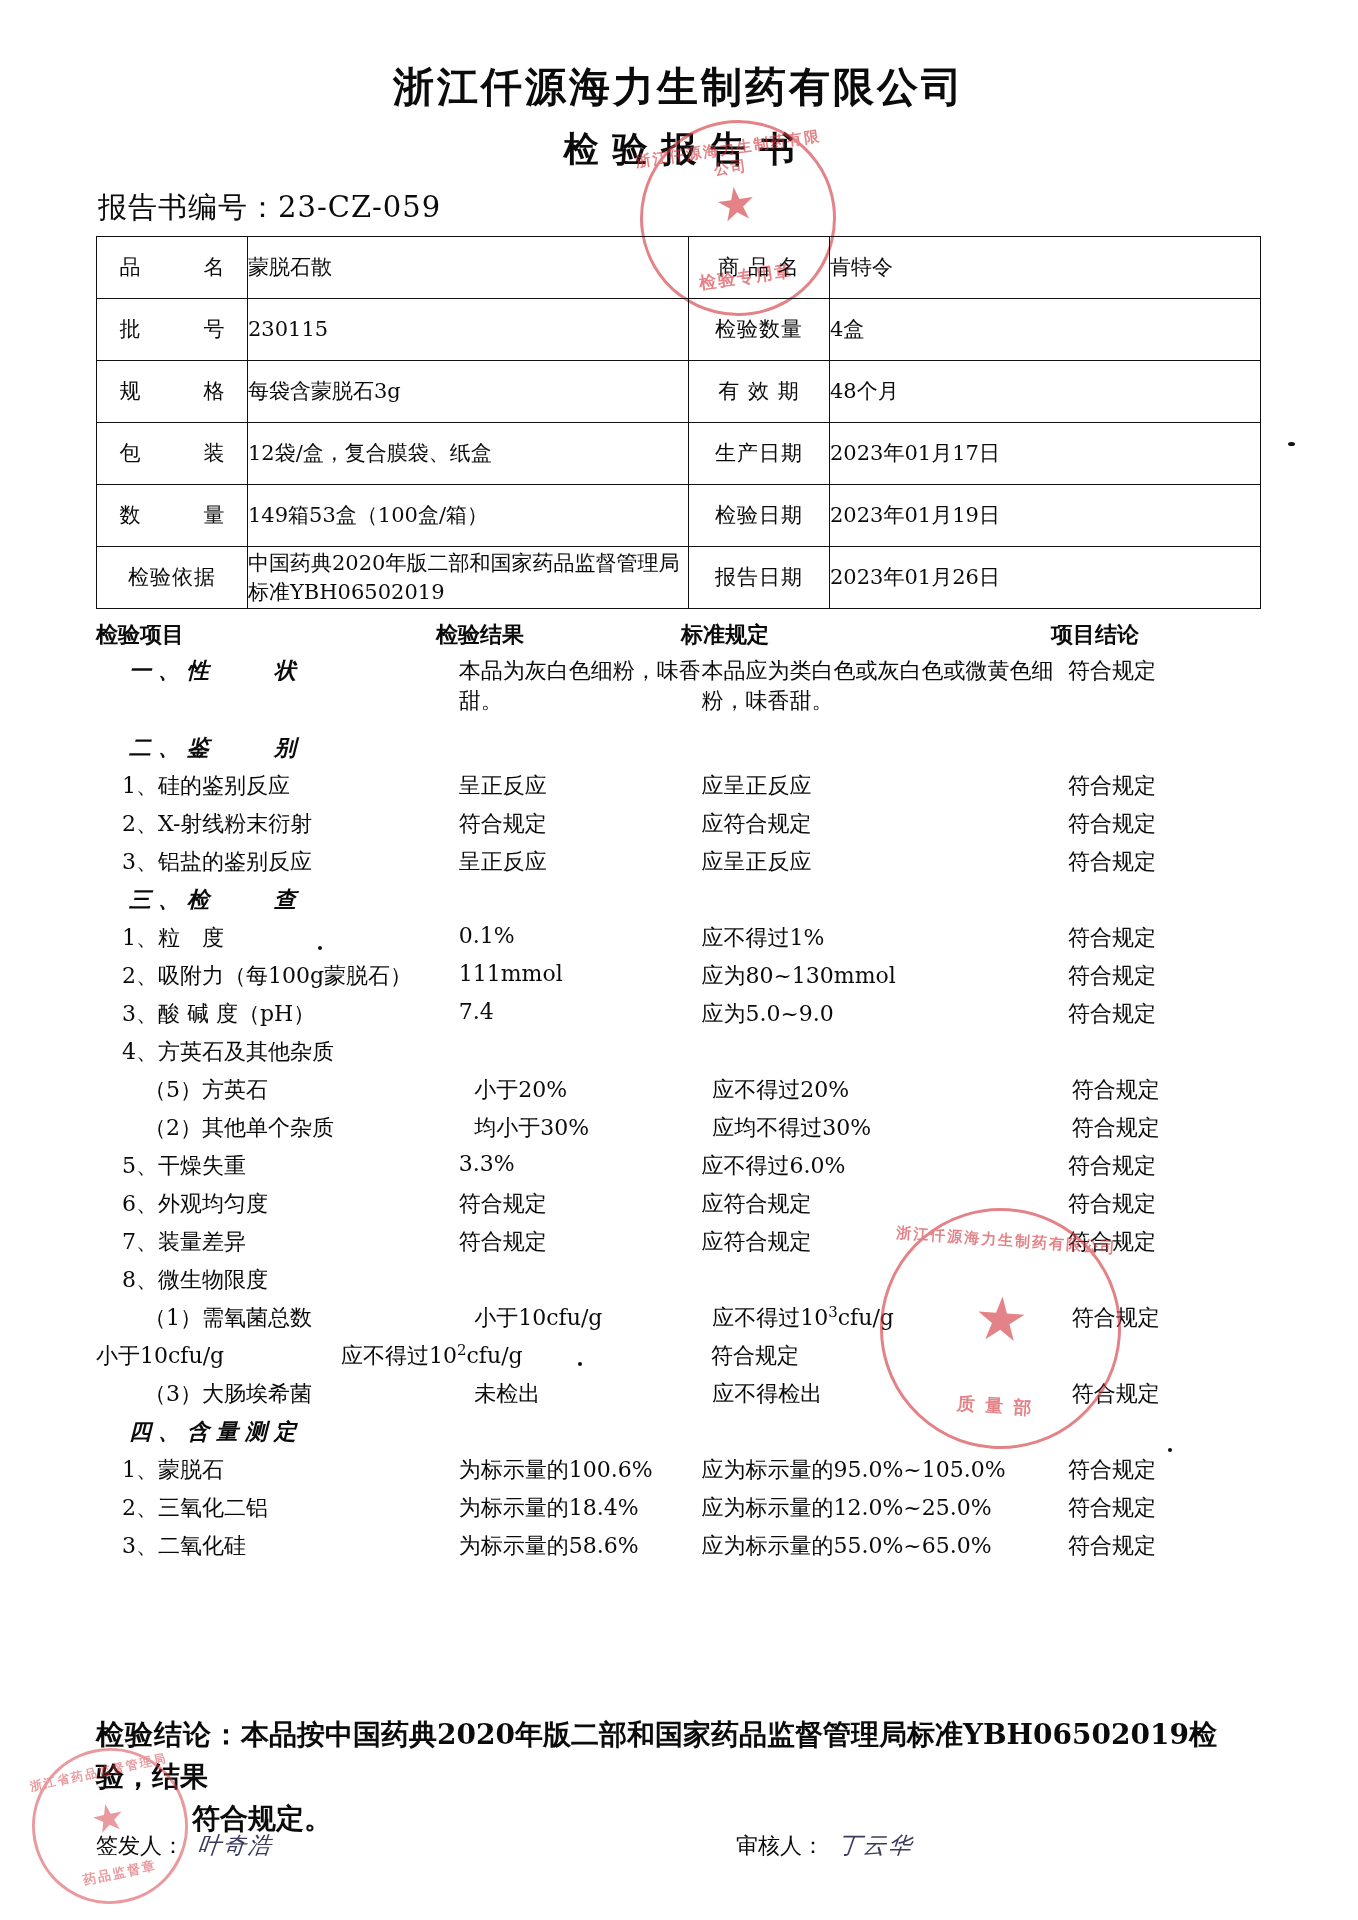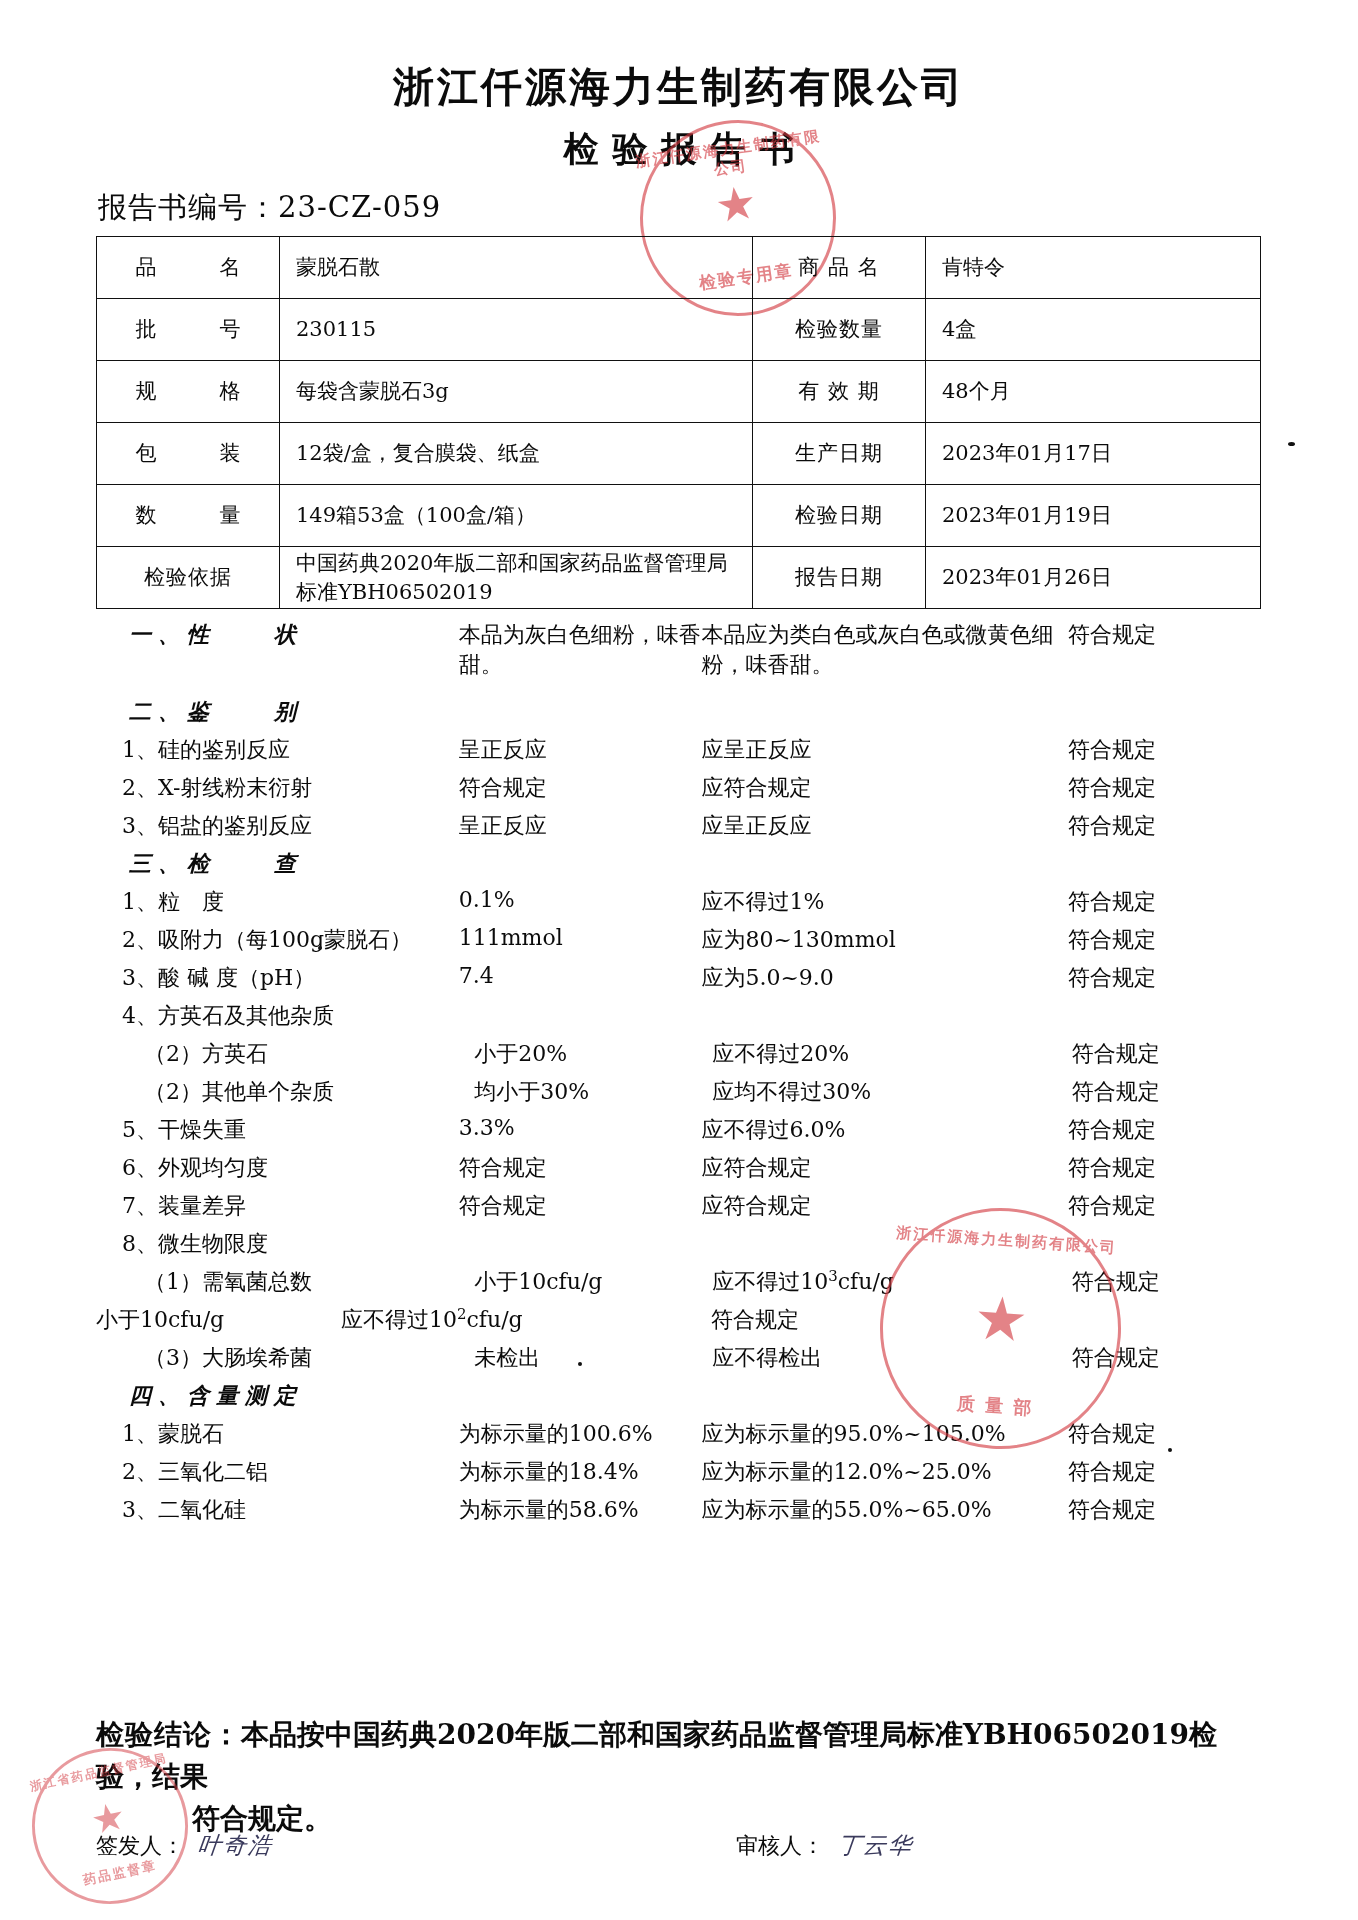--- a/index.html
+++ b/index.html
@@ -55,21 +55,21 @@
     position: absolute;
     left: 96px; top: 228px;
     width: 1165px;
     border-collapse: collapse;
     table-layout: fixed;
     font-size: 21px;
   }
   .info-table td {
     border: 1.6px solid #111;
     height: 57px;
-    padding: 2px 16px;
+    padding: 2px 0;
     vertical-align: middle;
     line-height: 1.35;
   }
   .lbl {
     text-align: center;
     width: 150px;
     letter-spacing: 7px;
     text-indent: 7px;
   }
   .lbl-tight {
@@ -261,20 +261,26 @@
         <td class="lbl-tight">检验依据</td>
         <td class="val two-line">中国药典2020年版二部和国家药品监督管理局标准YBH06502019</td>
         <td class="lbl2-tight">报告日期</td>
         <td class="val2">2023年01月26日</td>
       </tr>
     </tbody>
   </table>
 
   <div class="results">
 
+    <div class="row hdr">
+      <div class="c-item">检验项目</div>
+      <div class="c-res">检验结果</div>
+      <div class="c-std">标准规定</div>
+      <div class="c-con">项目结论</div>
+    </div>
 
     <div class="row">
       <div class="c-item sec">一、性　　状</div>
       <div class="c-res ml">本品为灰白色细粉，味香甜。</div>
       <div class="c-std ml">本品应为类白色或灰白色或微黄色细粉，味香甜。</div>
       <div class="c-con">符合规定</div>
     </div>
 
     <div class="gap"></div>
 
@@ -338,21 +344,21 @@
     </div>
     <div class="gap-sm"></div>
     <div class="row">
       <div class="c-item sub">4、方英石及其他杂质</div>
       <div class="c-res"></div>
       <div class="c-std"></div>
       <div class="c-con"></div>
     </div>
     <div class="gap-sm"></div>
     <div class="row">
-      <div class="c-item sub2">（2）方英石</div>
+      <div class="c-item sub2">（5）方英石</div>
       <div class="c-res">小于20%</div>
       <div class="c-std">应不得过20%</div>
       <div class="c-con">符合规定</div>
     </div>
     <div class="gap-sm"></div>
     <div class="row">
       <div class="c-item sub2">（2）其他单个杂质</div>
       <div class="c-res">均小于30%</div>
       <div class="c-std">应均不得过30%</div>
       <div class="c-con">符合规定</div>

